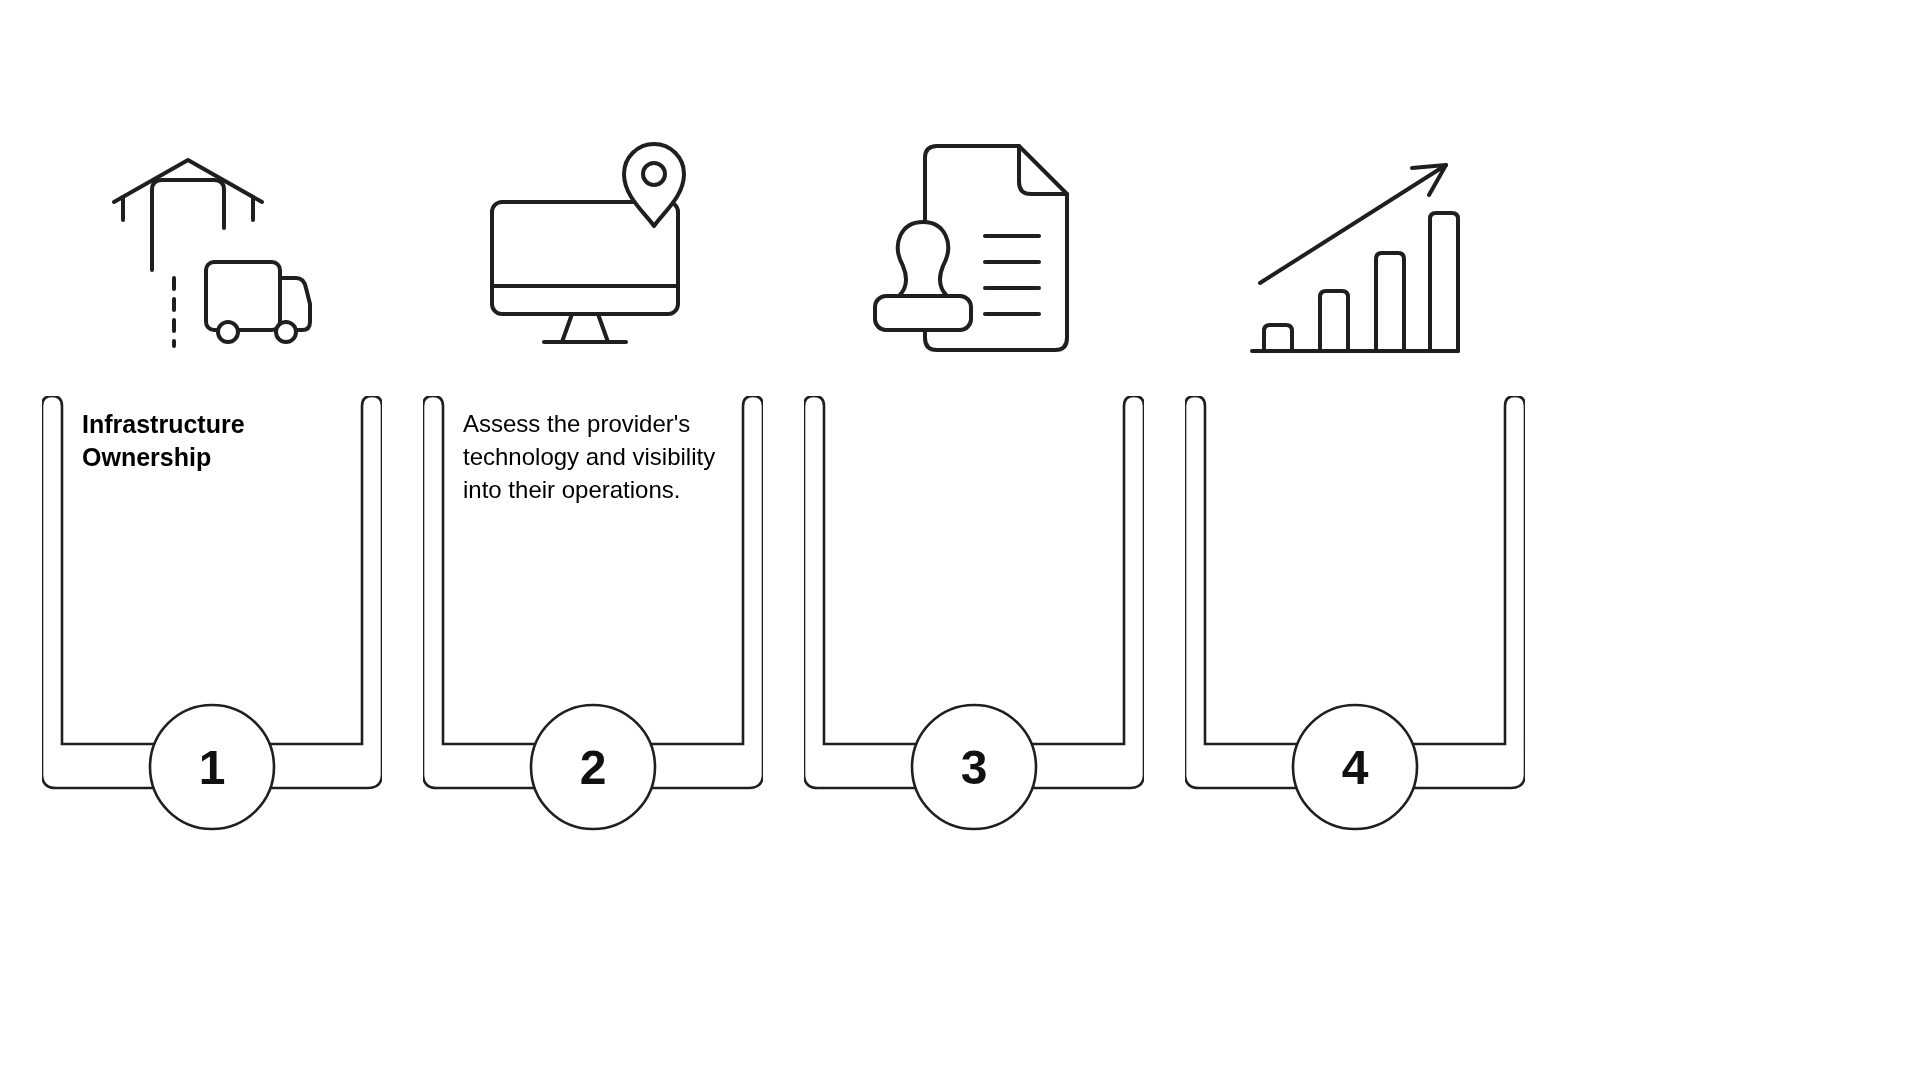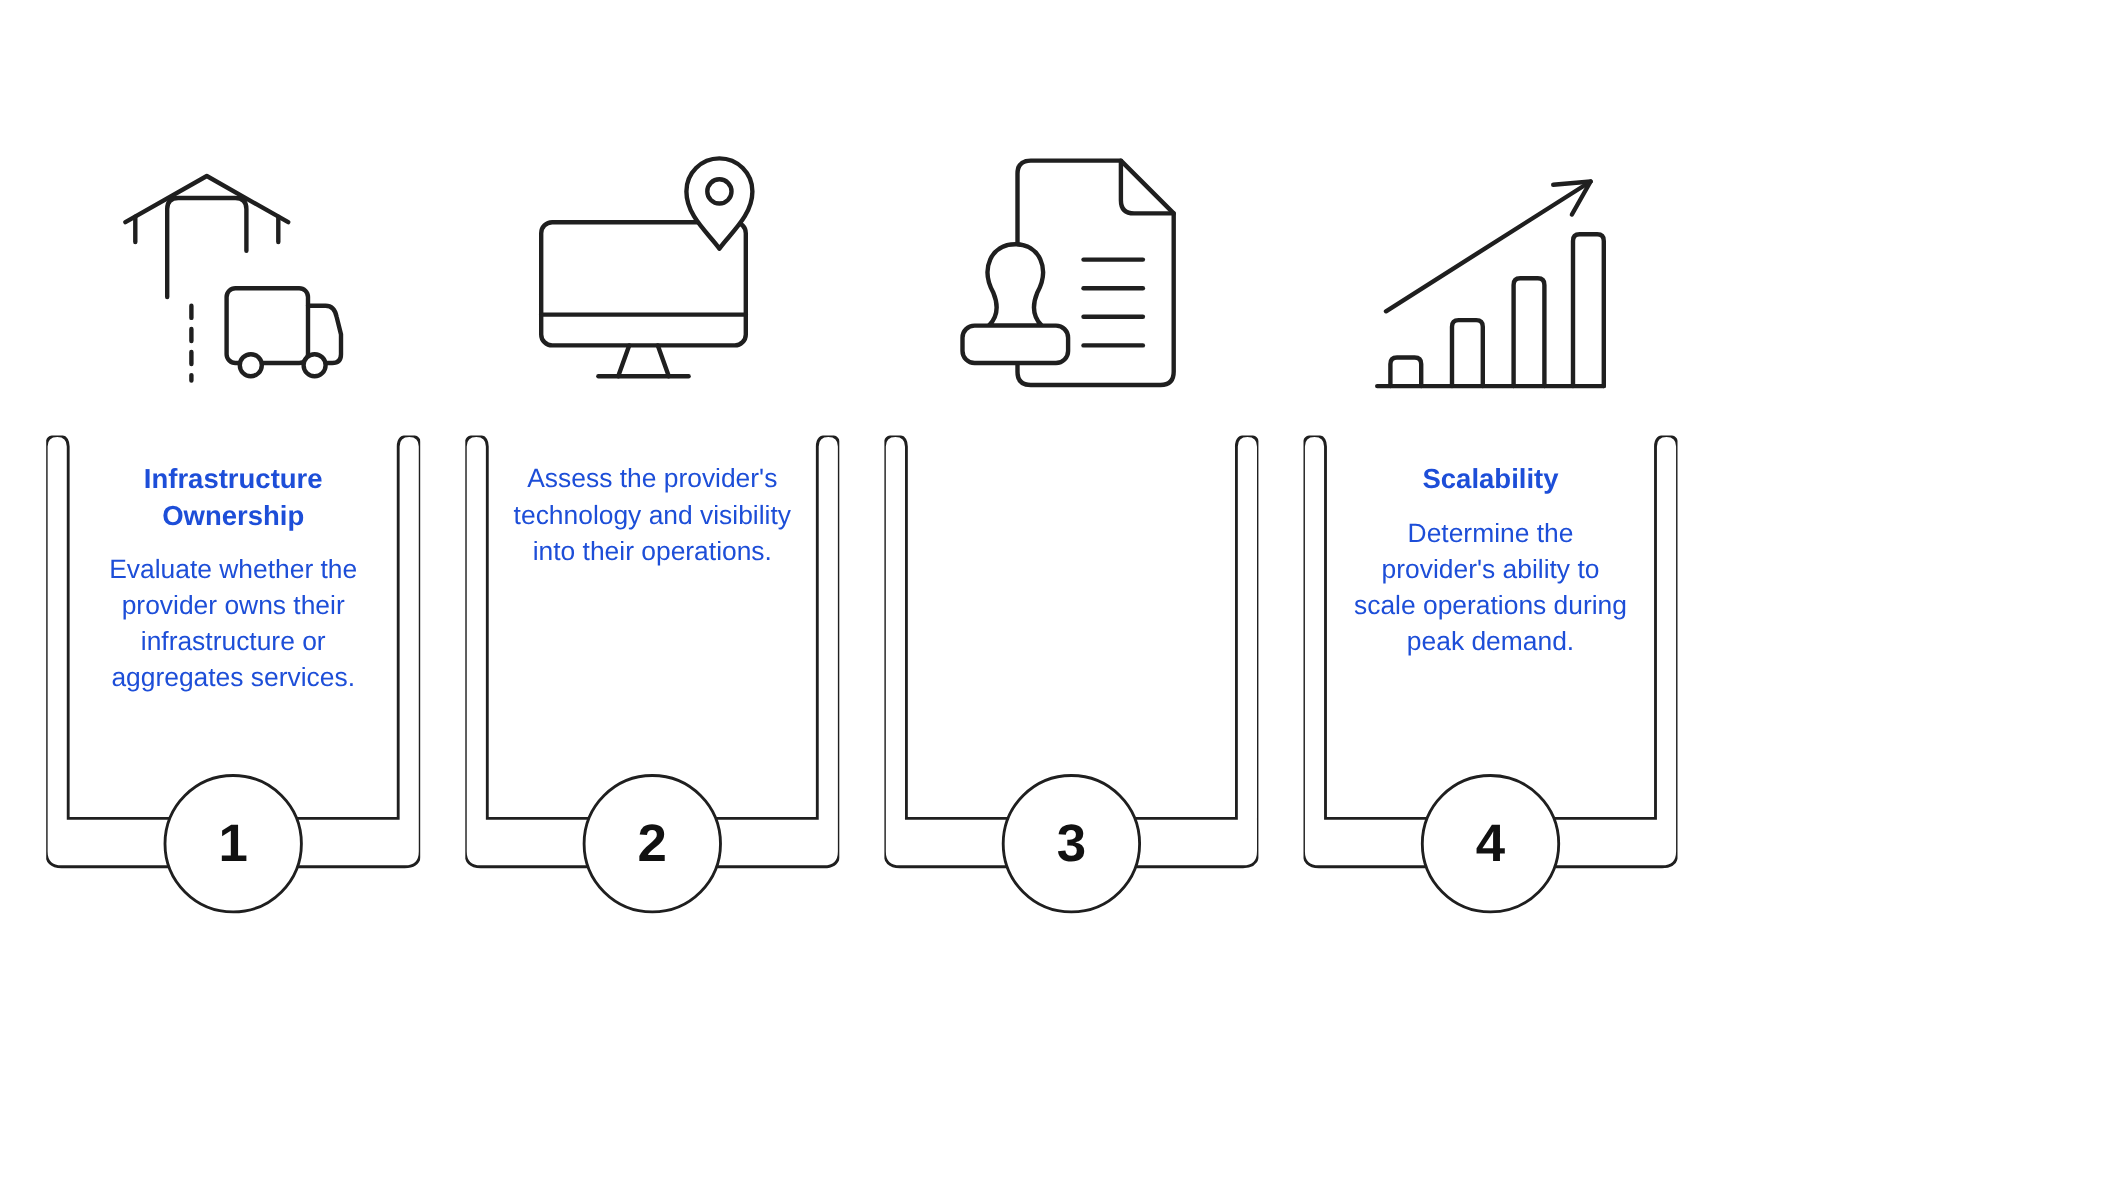--- a/index.html
+++ b/index.html
@@ -23,22 +23,22 @@
   .card .bracket { position:absolute; left:0; top:0; }
   .bracket path.frame, .bracket circle {
     fill:#ffffff; stroke:#1f1f1f; stroke-width:2.6;
   }
   .bracket text {
     font-family:"Liberation Sans", sans-serif;
     font-size:48px; font-weight:700; fill:#111111;
     text-anchor:middle;
   }
   .card-text {
-    position:absolute; left:40px; right:40px; top:24px;
-    text-align:center; color:#1d4ed8;
+    position:absolute; left:40px; right:40px; top:12px;
+    text-align:left; color:#000000;
   }
   .card-text h3 { font-size:25px; font-weight:700; line-height:1.3; margin-bottom:17px; }
   .card-text p  { font-size:24px; font-weight:400; line-height:1.37; }
 </style>
 </head>
 <body>
 
 <div class="canvas">
   <div class="row">
 
@@ -61,21 +61,20 @@
         </svg>
       </div>
       <div class="card">
         <svg class="bracket" width="340" height="440" viewBox="0 0 340 440">
           <path class="frame" d="M0 10 Q0 0 10 0 Q20 0 20 10 L20 348 L320 348 L320 10 Q320 0 330 0 Q340 0 340 10 L340 378 Q340 392 326 392 L14 392 Q0 392 0 378 Z"></path>
           <circle cx="170" cy="371" r="62"></circle>
           <text x="170" y="371" dominant-baseline="central">1</text>
         </svg>
         <div class="card-text">
           <h3>Infrastructure Ownership</h3>
-          <p>Evaluate whether the provider owns their infrastructure or aggregates services.</p>
         </div>
       </div>
     </div>
 
     <div class="step">
       <div class="icon-wrap">
         <svg class="ico" width="215" height="220" viewBox="0 0 215 220">
           <g>
             <rect x="6" y="62" width="186" height="112" rx="10"></rect>
             <path d="M6 146 H192"></path>
@@ -144,21 +143,17 @@
             <path d="M162 13 L196 10 L179 40"></path>
           </g>
         </svg>
       </div>
       <div class="card">
         <svg class="bracket" width="340" height="440" viewBox="0 0 340 440">
           <path class="frame" d="M0 10 Q0 0 10 0 Q20 0 20 10 L20 348 L320 348 L320 10 Q320 0 330 0 Q340 0 340 10 L340 378 Q340 392 326 392 L14 392 Q0 392 0 378 Z"></path>
           <circle cx="170" cy="371" r="62"></circle>
           <text x="170" y="371" dominant-baseline="central">4</text>
         </svg>
-        <div class="card-text">
-          <h3>Scalability</h3>
-          <p>Determine the provider's ability to scale operations during peak demand.</p>
-        </div>
       </div>
     </div>
 
   </div>
 </div>
 
 </body></html>

